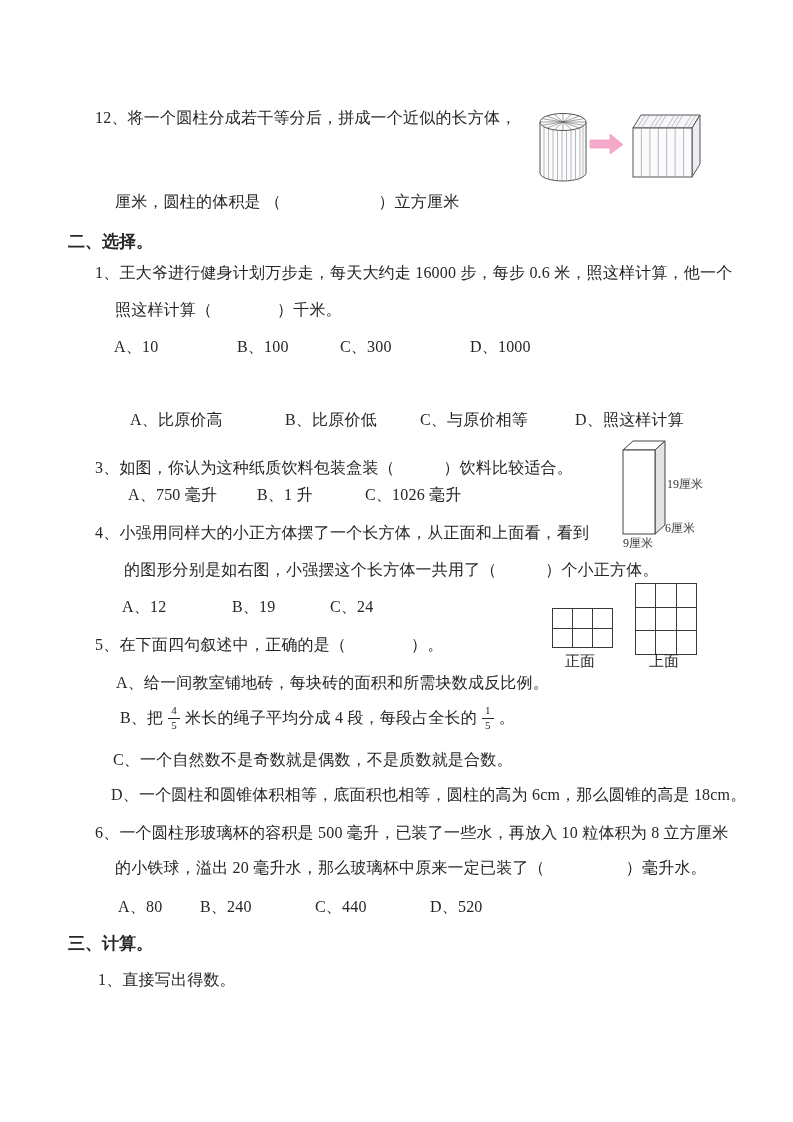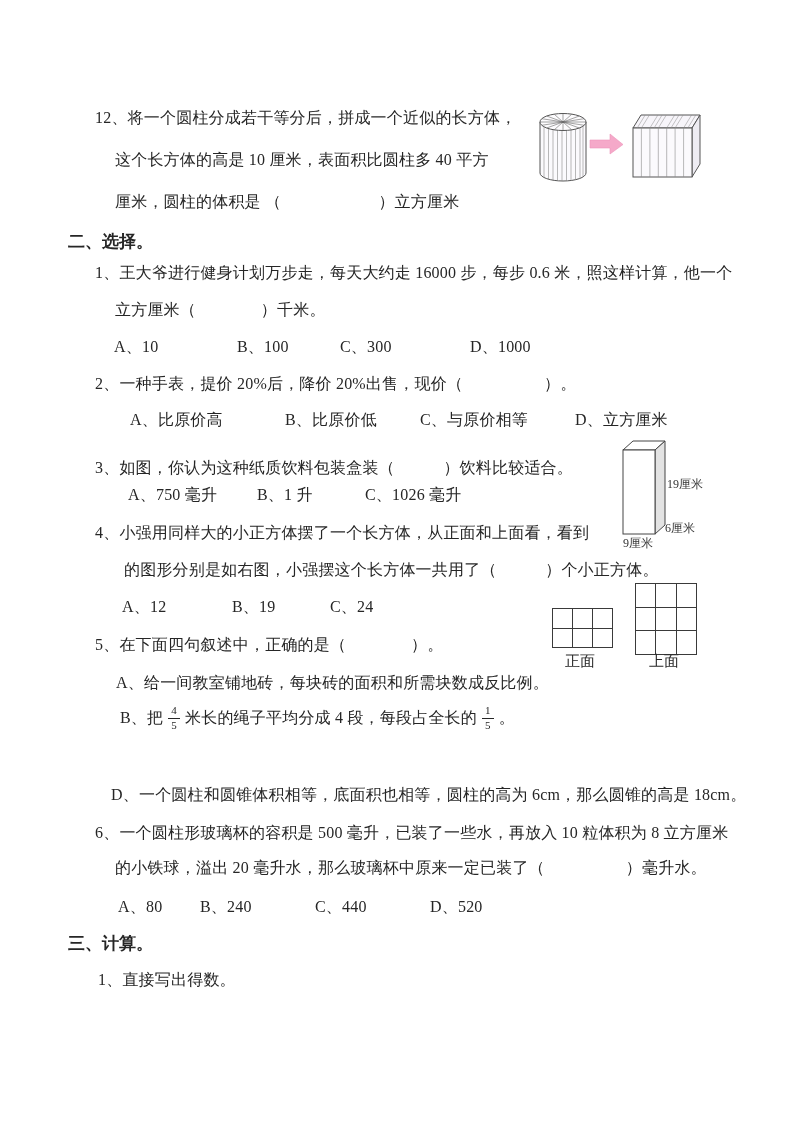--- a/index.html
+++ b/index.html
@@ -16,21 +16,20 @@
   .frac { display:inline-flex; flex-direction:column; align-items:center;
           font-size:11px; line-height:1.2; margin:0 5px; }
   .frac .fnum { border-bottom:1px solid #262626; padding:0 3px; }
 </style>
 </head>
 <body>
 
 <div class="page">
 
   <div class="t" style="left:95px; top:108px;">12、将一个圆柱分成若干等分后，拼成一个近似的长方体，</div>
-  <div class="t" style="left:115px; top:150px;">这个长方体的高是 10 厘米，表面积比圆柱多 40 平方</div>
   <div class="t" style="left:115px; top:192px;">厘米，圆柱的体积是 （　　　　　　）立方厘米</div>
 
   <svg class="fig" style="left:530px; top:103px;" width="175" height="90" viewBox="0 0 175 90">
 
     <path d="M10 19 L10 70 A23 8 0 0 0 56 70 L56 19" fill="#fbfafd" stroke="#555" stroke-width="1"></path>
     <path d="M14 23.8 L14 74.5 M18.5 25.6 L18.5 76.2 M23 26.6 L23 77.2 M27.5 27.2 L27.5 77.8 M32 27.5 L32 78 M36.5 27.4 L36.5 77.9 M41 27 L41 77.5 M45.5 26.1 L45.5 76.7 M50 24.7 L50 75.4 M53 23.2 L53 74" stroke="#8a8a8a" stroke-width="0.6" fill="none"></path>
 
     <ellipse cx="33" cy="19" rx="23" ry="8.5" fill="#fdfcfe" stroke="#555" stroke-width="1"></ellipse>
     <path d="M33 19 L56 19 M33 19 L54.2 22.3 M33 19 L49.3 25 M33 19 L41.8 26.9 M33 19 L33 27.5 M33 19 L24.2 26.9 M33 19 L16.7 25 M33 19 L11.8 22.3 M33 19 L10 19 M33 19 L11.8 15.7 M33 19 L16.7 13 M33 19 L24.2 11.2 M33 19 L33 10.5 M33 19 L41.8 11.2 M33 19 L49.3 13 M33 19 L54.2 15.7" stroke="#666" stroke-width="0.6" fill="none"></path>
 
@@ -39,31 +38,30 @@
     <path d="M103 25 L111 12 L170 12 L162 25 Z" fill="#f7f5fa" stroke="#555" stroke-width="1"></path>
     <path d="M162 25 L170 12 L170 61 L162 74 Z" fill="#eeecf3" stroke="#555" stroke-width="1"></path>
     <rect x="103" y="25" width="59" height="49" fill="#fbfafd" stroke="#555" stroke-width="1"></rect>
     <path d="M111.4 25 L111.4 74 M119.9 25 L119.9 74 M128.3 25 L128.3 74 M136.7 25 L136.7 74 M145.1 25 L145.1 74 M153.6 25 L153.6 74" stroke="#8a8a8a" stroke-width="0.6" fill="none"></path>
     <path d="M111.4 25 L119.4 12 M119.9 25 L127.9 12 M128.3 25 L136.3 12 M136.7 25 L144.7 12 M145.1 25 L153.1 12 M153.6 25 L161.6 12 M107.2 25 L115.2 12 M124.1 25 L132.1 12 M141 25 L149 12 M157.8 25 L165.8 12" stroke="#8a8a8a" stroke-width="0.5" fill="none"></path>
   </svg>
 
   <div class="hd" style="left:68px; top:230px;">二、选择。</div>
 
   <div class="t" style="left:95px;  top:263px;">1、王大爷进行健身计划万步走，每天大约走 16000 步，每步 0.6 米，照这样计算，他一个</div>
-  <div class="t" style="left:115px; top:300px;">立方厘米（　　　　）千米。</div>
+  <div class="t" style="left:115px; top:300px;">照这样计算（　　　　）千米。</div>
   <div class="t" style="left:114px; top:337px;">A、10</div>
   <div class="t" style="left:237px; top:337px;">B、100</div>
   <div class="t" style="left:340px; top:337px;">C、300</div>
   <div class="t" style="left:470px; top:337px;">D、1000</div>
 
-  <div class="t" style="left:95px;  top:374px;">2、一种手表，提价 20%后，降价 20%出售，现价（　　　　　）。</div>
   <div class="t" style="left:130px; top:410px;">A、比原价高</div>
   <div class="t" style="left:285px; top:410px;">B、比原价低</div>
   <div class="t" style="left:420px; top:410px;">C、与原价相等</div>
-  <div class="t" style="left:575px; top:410px;">D、立方厘米</div>
+  <div class="t" style="left:575px; top:410px;">D、照这样计算</div>
 
   <div class="t" style="left:95px;  top:458px;">3、如图，你认为这种纸质饮料包装盒装（　　　）饮料比较适合。</div>
   <div class="t" style="left:128px; top:485px;">A、750 毫升</div>
   <div class="t" style="left:257px; top:485px;">B、1 升</div>
   <div class="t" style="left:365px; top:485px;">C、1026 毫升</div>
 
   <svg class="fig" style="left:616px; top:437px;" width="58" height="104" viewBox="0 0 58 104">
     <path d="M7 13 L17 4 L49 4 L39 13 Z" fill="#ffffff" stroke="#444" stroke-width="1"></path>
     <path d="M39 13 L49 4 L49 88 L39 97 Z" fill="#e3e3e3" stroke="#444" stroke-width="1"></path>
     <rect x="7" y="13" width="32" height="84" fill="#ffffff" stroke="#444" stroke-width="1"></rect>
@@ -111,20 +109,21 @@
       <span class="fden">5</span>
     </span>
     <span>米长的绳子平均分成 4 段，每段占全长的</span>
     <span class="frac">
       <span class="fnum">1</span>
       <span class="fden">5</span>
     </span>
     <span>。</span>
   </div>
 
+  <div class="t" style="left:113px; top:750px;">C、一个自然数不是奇数就是偶数，不是质数就是合数。</div>
   <div class="t" style="left:111px; top:785px;">D、一个圆柱和圆锥体积相等，底面积也相等，圆柱的高为 6cm，那么圆锥的高是 18cm。</div>
 
   <div class="t" style="left:95px;  top:823px;text-align:center;">6、一个圆柱形玻璃杯的容积是 500 毫升，已装了一些水，再放入 10 粒体积为 8 立方厘米</div>
   <div class="t" style="left:115px; top:858px;">的小铁球，溢出 20 毫升水，那么玻璃杯中原来一定已装了（　　　　　）毫升水。</div>
   <div class="t" style="left:118px; top:897px;">A、80</div>
   <div class="t" style="left:200px; top:897px;">B、240</div>
   <div class="t" style="left:315px; top:897px;">C、440</div>
   <div class="t" style="left:430px; top:897px;">D、520</div>
 
   <div class="hd" style="left:68px; top:932px;">三、计算。</div>

